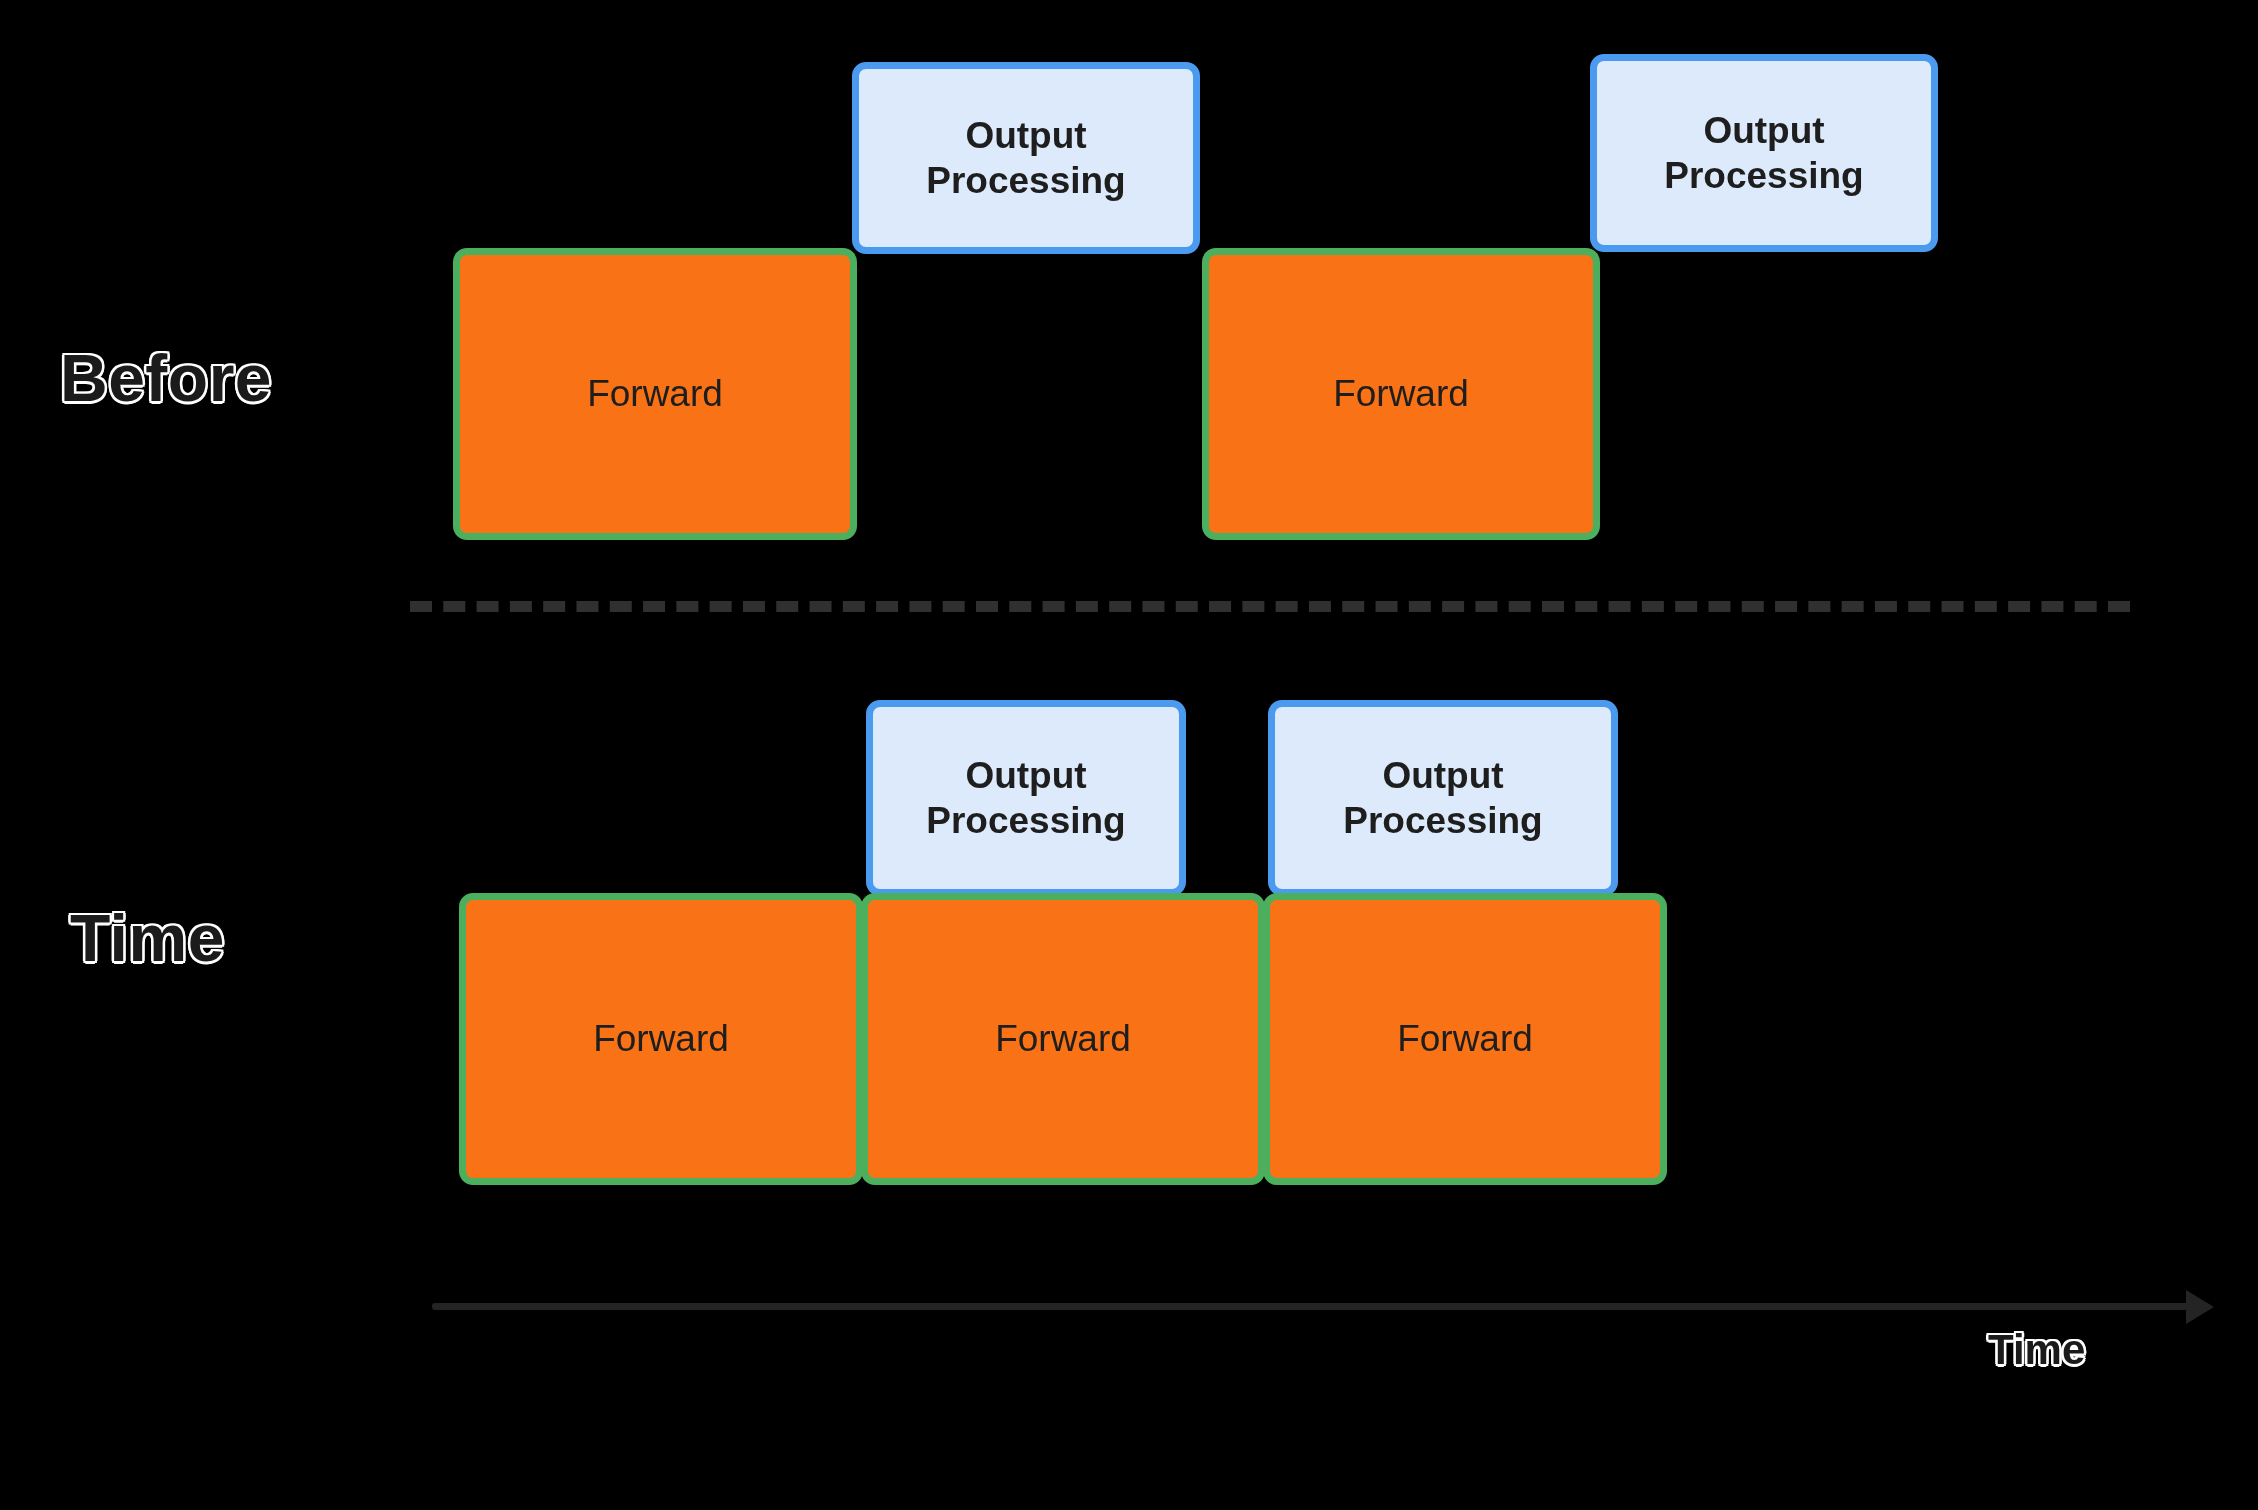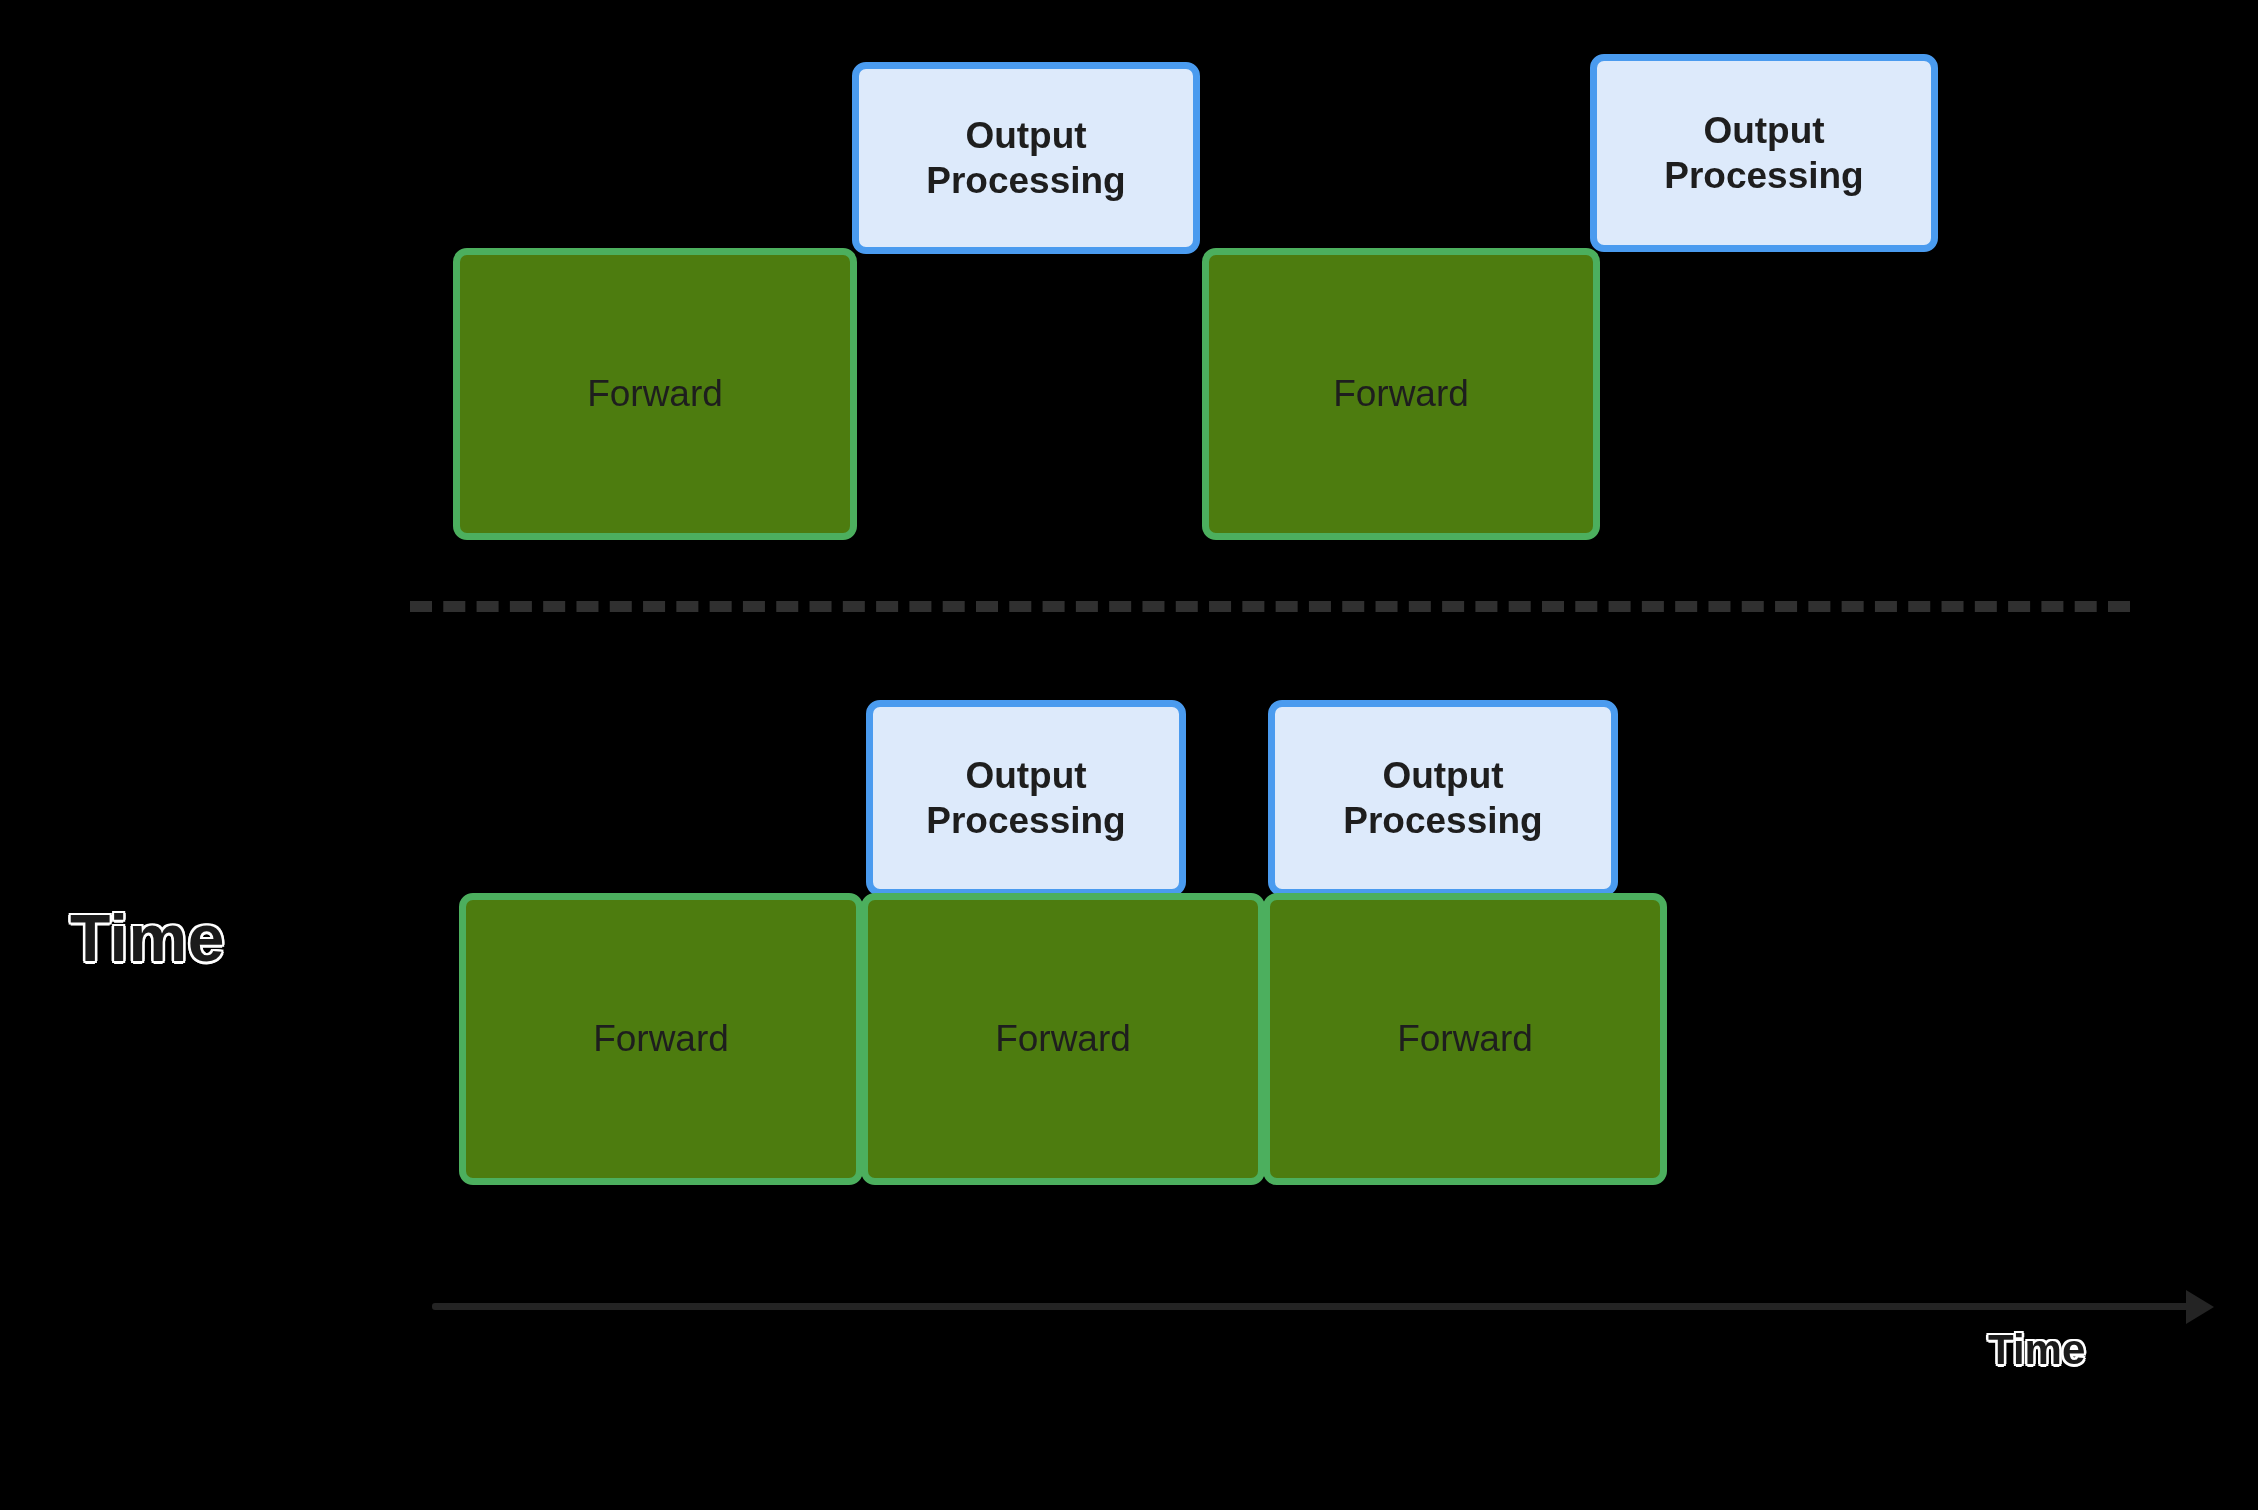--- a/index.html
+++ b/index.html
@@ -41,21 +41,21 @@
     box-sizing: border-box;
     border-radius: 14px;
     display: flex;
     align-items: center;
     justify-content: center;
     text-align: center;
     line-height: 1.22;
     color: #1e1e1e;
   }
   .block.forward {
-    background: #4d7c0f;
+    background: #f97316;
     border: 7px solid #4caf5e;
     font-size: 37px;
     font-weight: 400;
   }
   .block.output {
     background: #ddeafb;
     border: 7px solid #4a9bef;
     font-size: 37px;
     font-weight: 600;
     align-items: center;
@@ -100,20 +100,21 @@
       -2px  2px 0 #ffffff,  2px  2px 0 #ffffff,
        0px -2.5px 0 #ffffff, 0px 2.5px 0 #ffffff,
       -2.5px 0 0 #ffffff,  2.5px 0 0 #ffffff;
   }
 </style>
 </head>
 <body>
 
 <div id="stage">
 
+  <div class="row-label" style="left:60px; top:340px;">Before</div>
 
   <div class="block output" style="left:852px; top:62px; width:348px; height:192px;">
     <span class="block-text">
       <span>Output</span><br>
       <span>Processing</span>
     </span>
   </div>
 
   <div class="block output" style="left:1590px; top:54px; width:348px; height:198px;">
     <span class="block-text">

